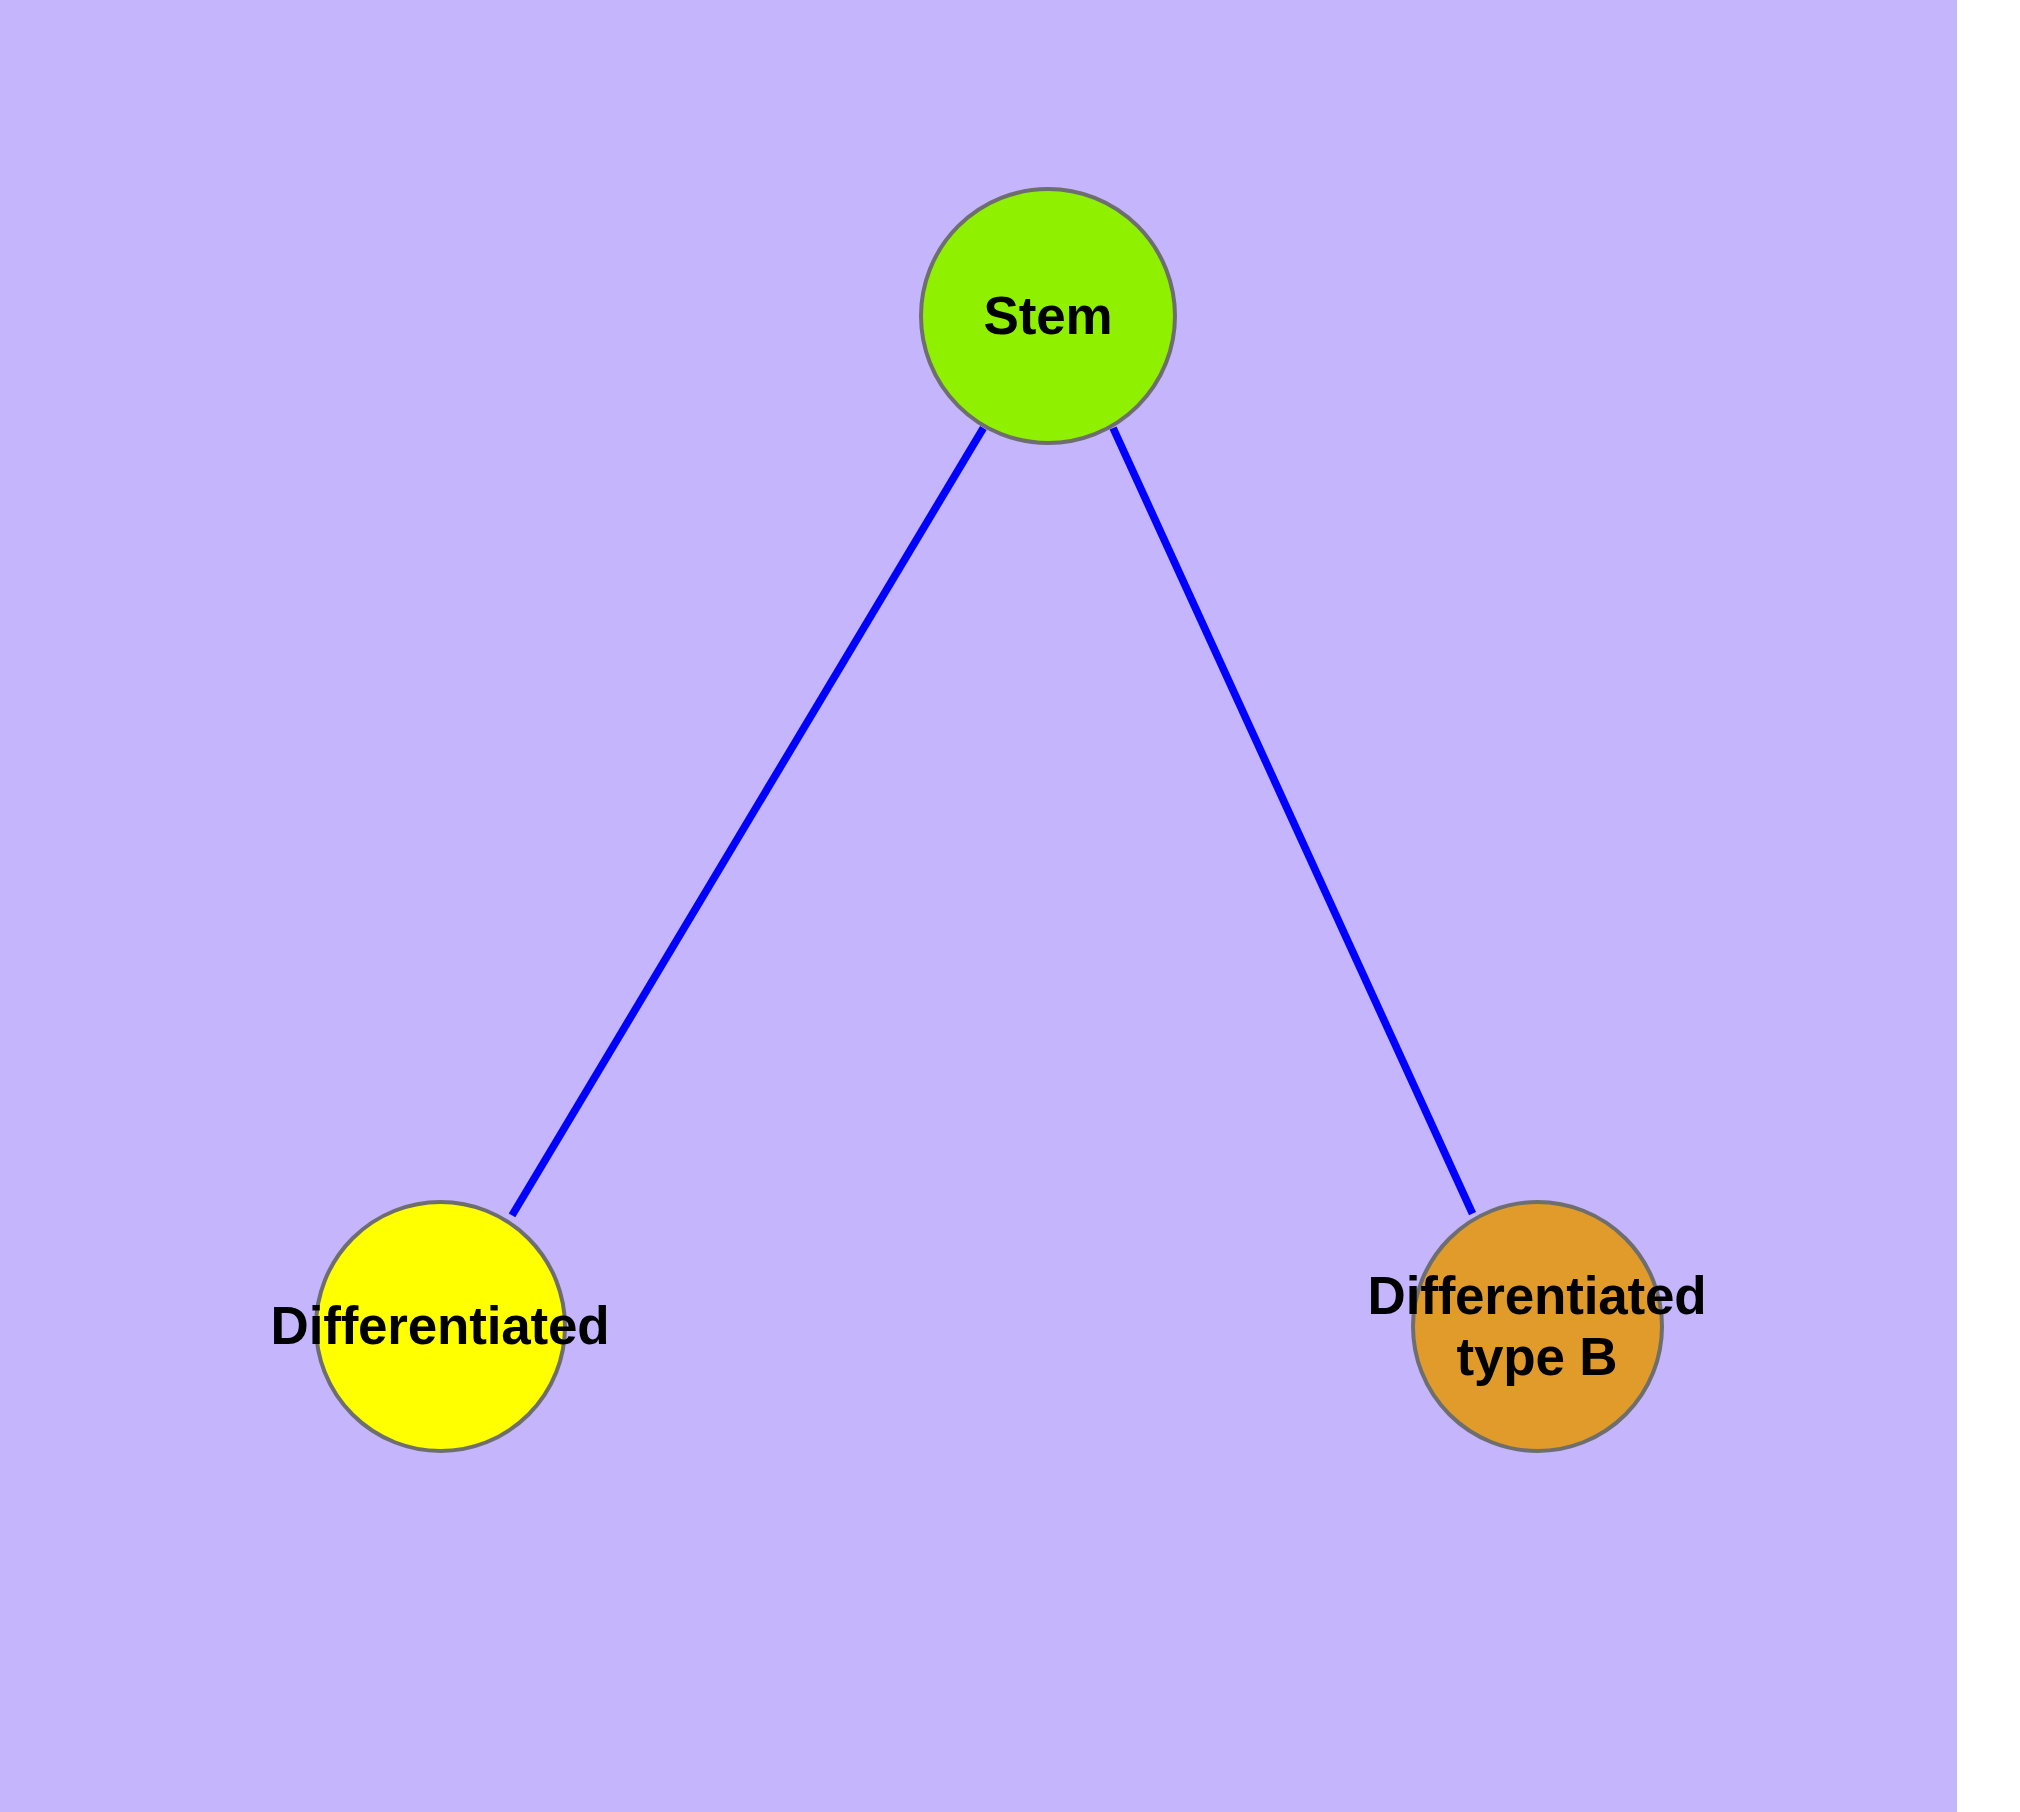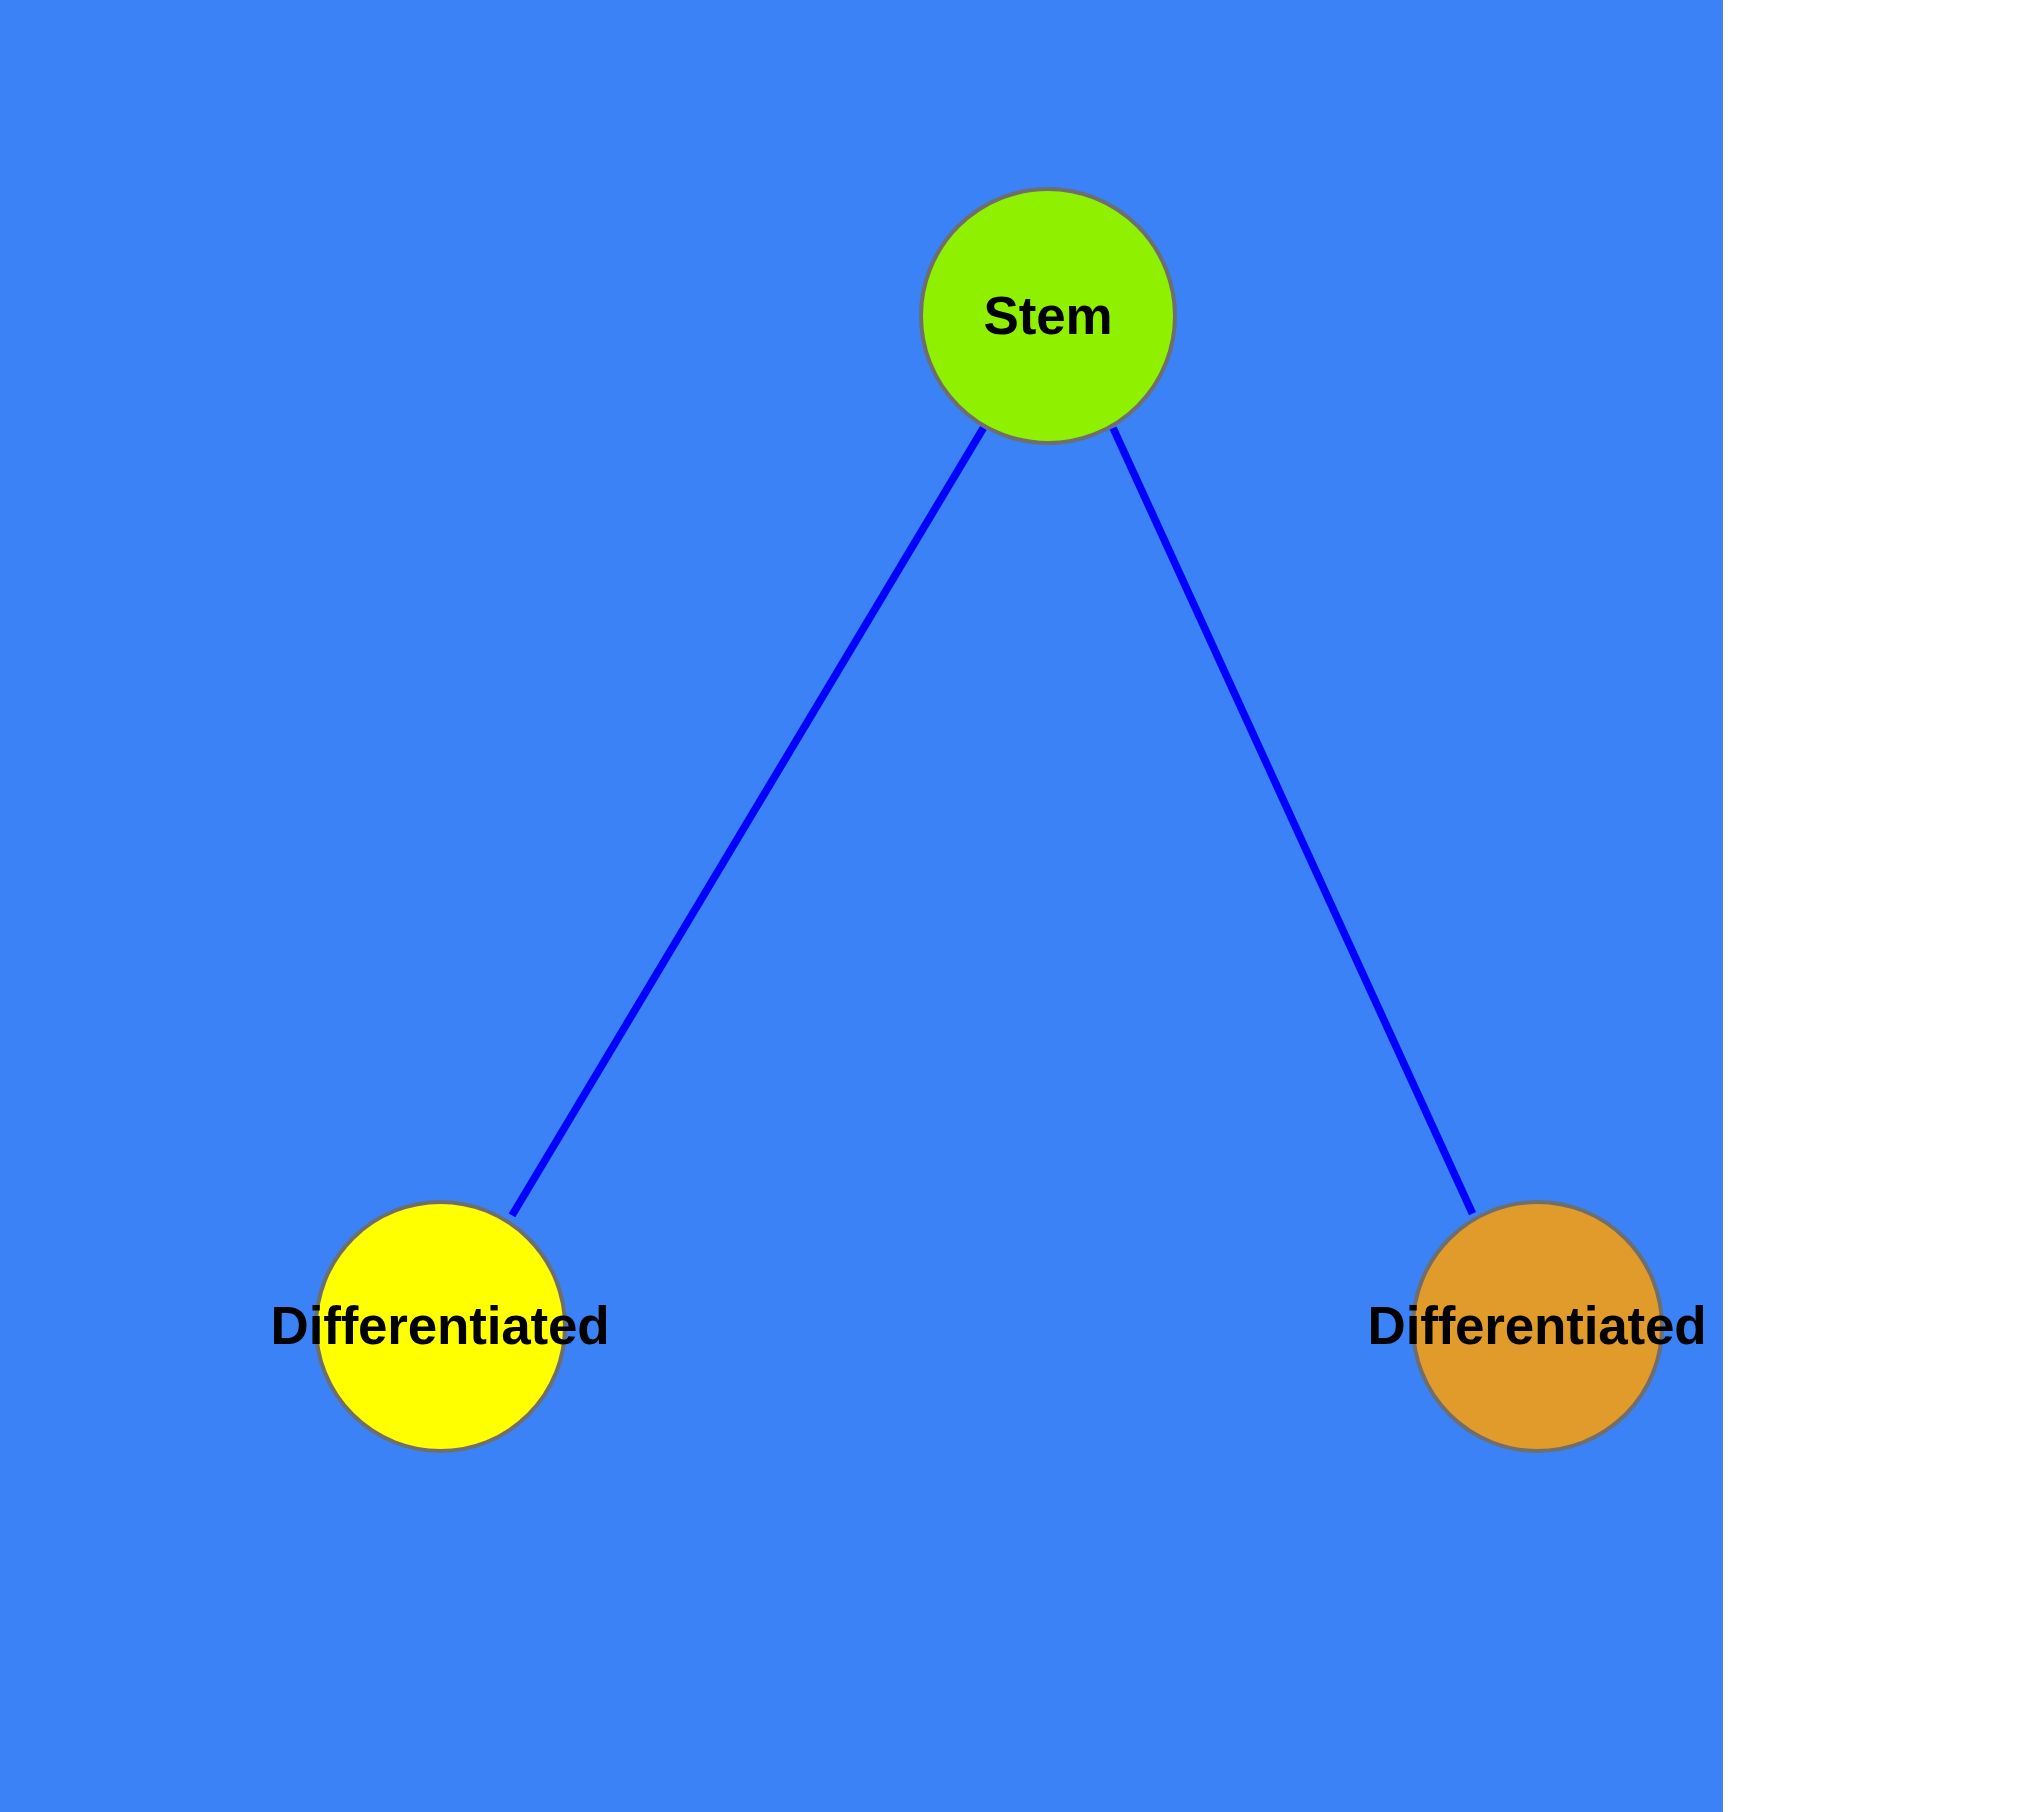--- a/index.html
+++ b/index.html
@@ -52,21 +52,21 @@
     white-space: nowrap;
     letter-spacing: -0.2px;
   }
   .node-label .line {
     display: block;
   }
 </style>
 </head>
 <body style="width: 2021px; height: 1812px;">
 
-<div id="graph-canvas" style="background: #3b82f6; width: 1723px; height: 1812px;">
+<div id="graph-canvas" style="background: #c4b5fd; width: 1957px; height: 1812px;">
 
   <svg id="graph-svg" viewBox="0 0 2384 2138" preserveAspectRatio="none" aria-hidden="true">
     <line stroke-linecap="butt" x1="1160" y1="505" x2="604" y2="1434" stroke="#0000ff" stroke-width="9"></line>
     <line stroke-linecap="butt" x1="1313" y1="505" x2="1737" y2="1432" stroke="#0000ff" stroke-width="9"></line>
   </svg>
 
   <div class="node-group" style="left: 1048px; top: 316px; width: 258px; height: 258px;">
     <div class="node-circle" style="width: 258px; height: 258px; background: rgb(143, 240, 0); border: 4.2px solid rgb(110, 110, 110);"></div>
     <div class="node-label" style="color: rgb(0, 0, 0); font-size: 53px;">
       <span class="line">Stem</span>
@@ -77,17 +77,18 @@
     <div class="node-circle" style="width: 253px; height: 253px; background: rgb(255, 255, 0); border: 4.2px solid rgb(110, 110, 110);"></div>
     <div class="node-label" style="color: rgb(0, 0, 0); font-size: 53px;">
       <span class="line">Differentiated</span>
     </div>
   </div>
 
   <div class="node-group" style="left: 1537px; top: 1326px; width: 253px; height: 253px;">
     <div class="node-circle" style="width: 253px; height: 253px; background: rgb(224, 155, 43); border: 4.2px solid rgb(110, 110, 110);"></div>
     <div class="node-label" style="color: rgb(0, 0, 0); font-size: 53px;">
       <span class="line">Differentiated</span>
+      <span class="line">type B</span>
     </div>
   </div>
 
 </div>
 
 
 </body></html>

